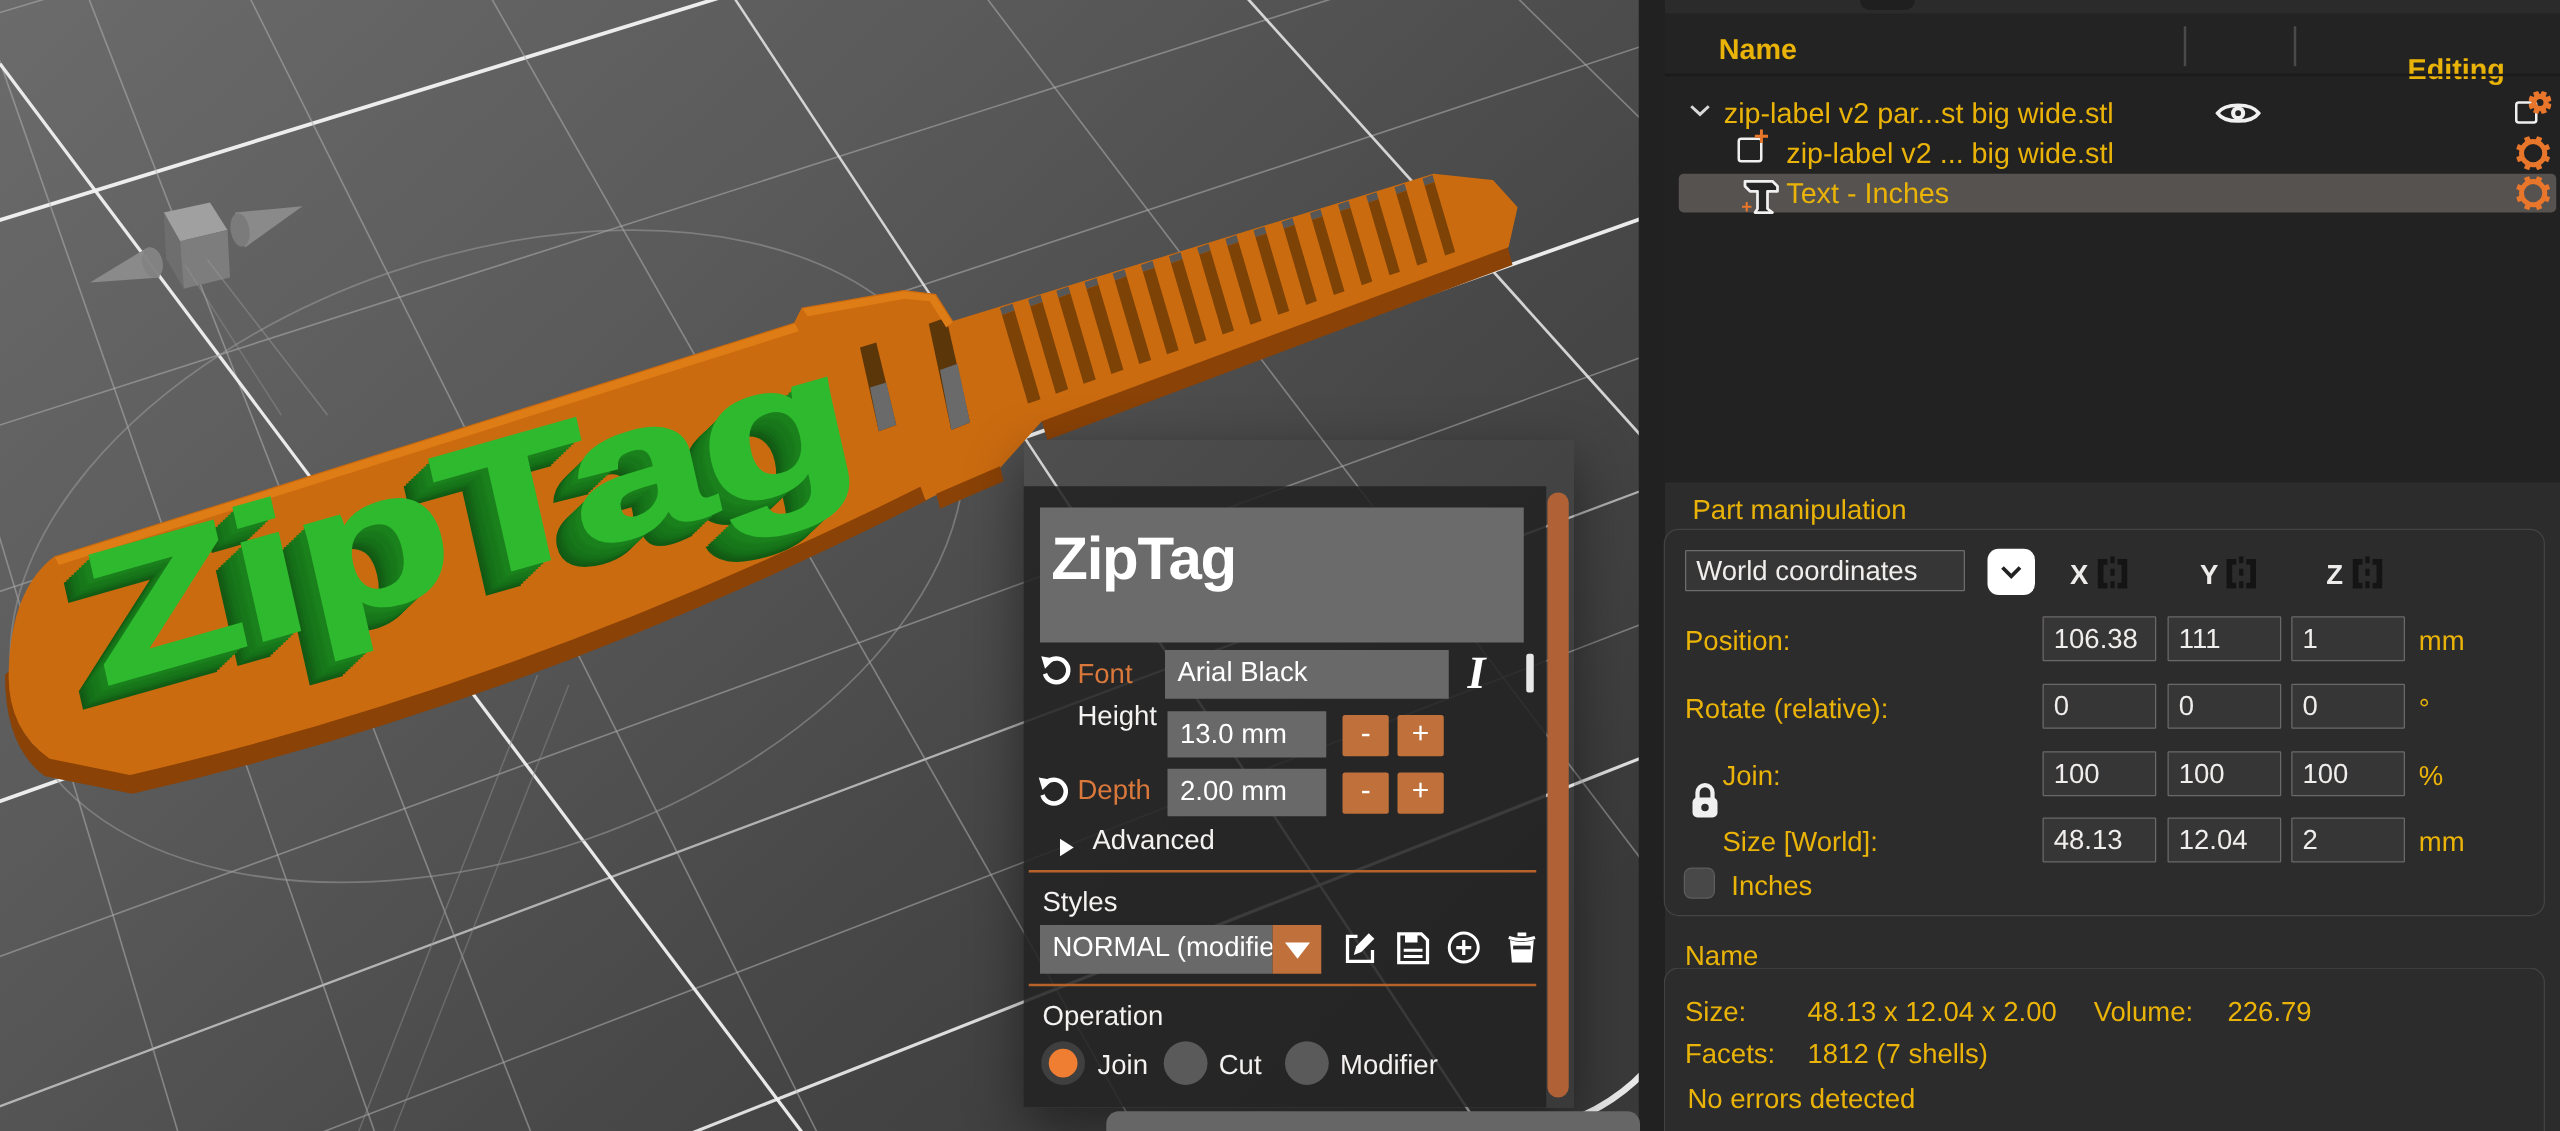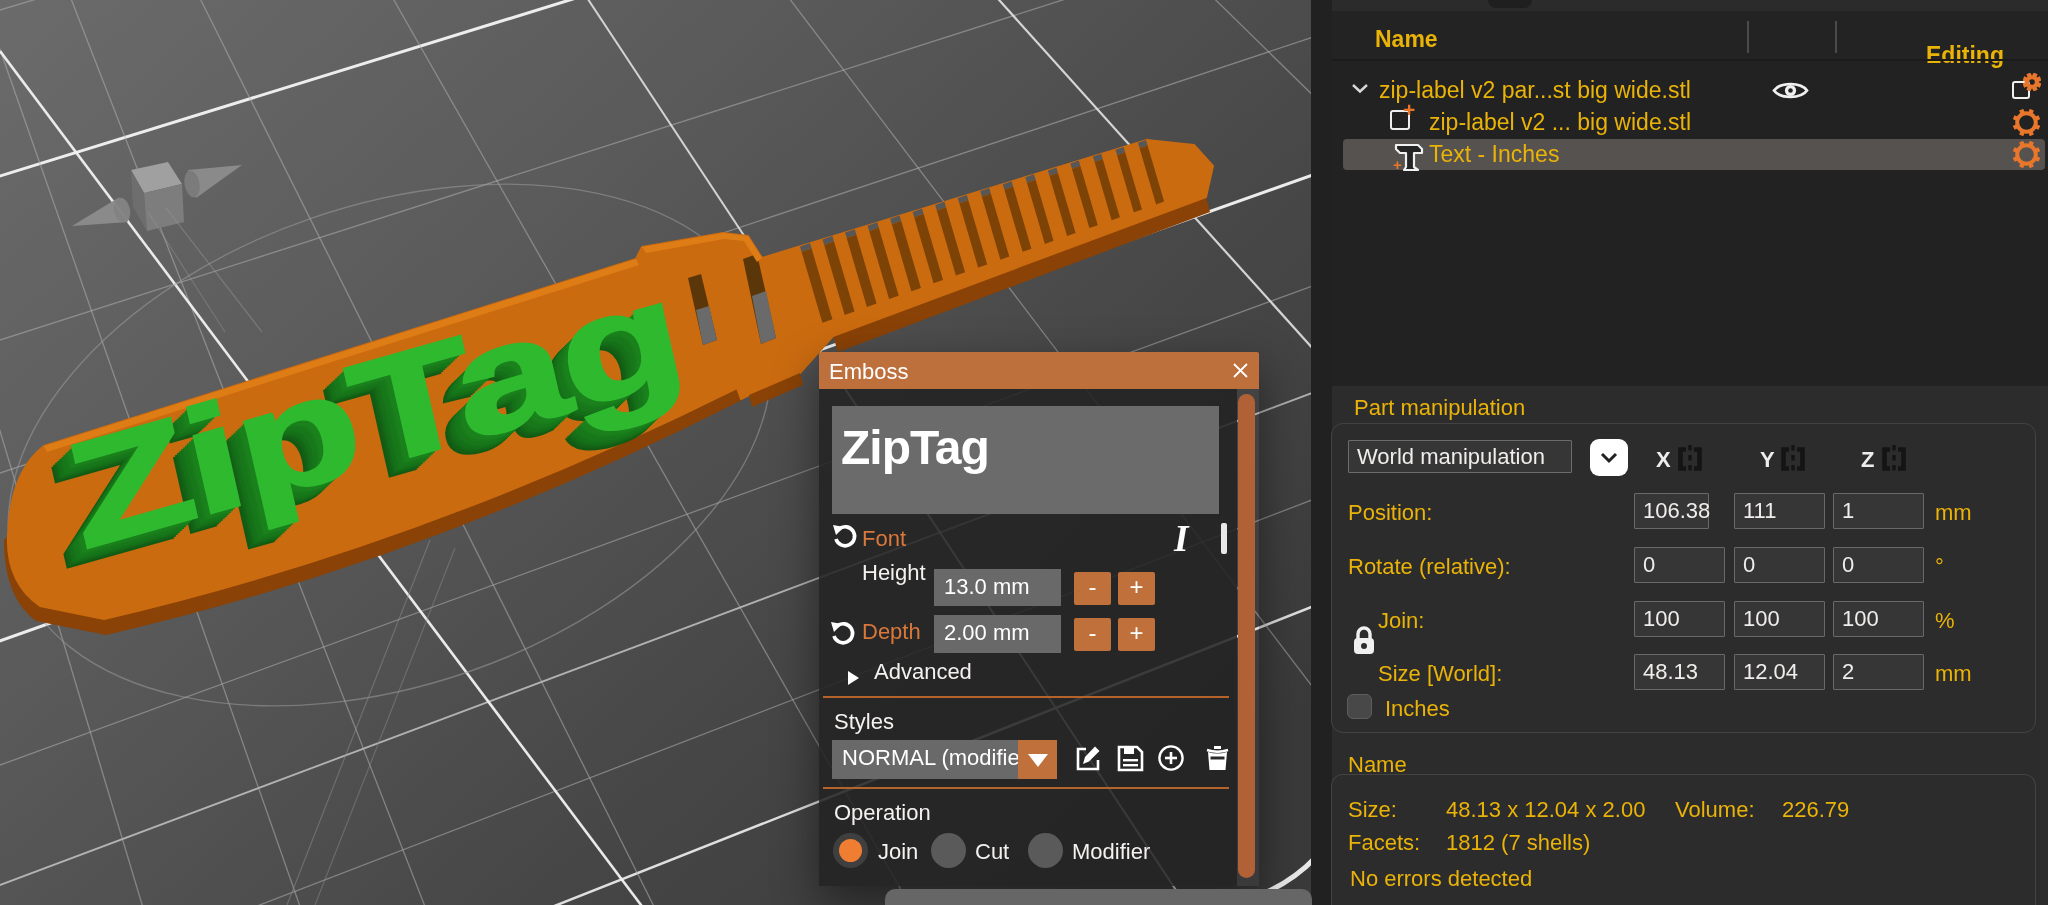--- a/index.html
+++ b/index.html
@@ -216,21 +216,21 @@
     <rect x="6.58" y="21.74" width="5.2" height="4.4" fill="#e8762b" transform="rotate(112.5 9.18 23.94)"></rect>
     <rect x="0.46" y="15.62" width="5.2" height="4.4" fill="#e8762b" transform="rotate(157.5 3.06 17.82)"></rect>
     <rect x="0.46" y="6.98" width="5.2" height="4.4" fill="#e8762b" transform="rotate(202.5 3.06 9.18)"></rect>
     <rect x="6.58" y="0.86" width="5.2" height="4.4" fill="#e8762b" transform="rotate(247.5 9.18 3.06)"></rect>
     <rect x="15.22" y="0.86" width="5.2" height="4.4" fill="#e8762b" transform="rotate(292.5 17.82 3.06)"></rect>
     <rect x="21.34" y="6.98" width="5.2" height="4.4" fill="#e8762b" transform="rotate(337.5 23.94 9.18)"></rect>
 </svg>
 
 <div class="t sect" style="left:1354px;top:395px">Part manipulation</div>
 <div class="frame" style="left:1331px;top:423px;width:705px;height:310px"></div>
-<div class="inp" style="left:1348px;top:440px;width:224px;height:33px;font-size:22px;padding-left:8px;border-color:#6e6c6a">World manipulation</div>
+<div class="inp" style="left:1348px;top:440px;width:224px;height:33px;font-size:22px;padding-left:8px;border-color:#6e6c6a">World coordinates</div>
 <div style="position:absolute;left:1590px;top:439px;width:38px;height:37px;background:#fff;border-radius:9px"></div>
 <svg style="position:absolute;left:1599px;top:451px" width="20" height="14" viewBox="0 0 20 14">
     <path d="M3,3 L10,10 L17,3" fill="none" stroke="#222" stroke-width="3"></path>
   </svg>
 <div class="t xyz" style="left:1656px;top:447px">X</div>
 <svg style="position:absolute;left:1676px;top:445px" width="28" height="28" viewBox="0 0 28 28">
  <path d="M10,4.5 L4.5,4.5 L4.5,23.5 L10,23.5" fill="none" stroke="#141414" stroke-width="4.6"></path>
  <path d="M18,4.5 L23.5,4.5 L23.5,23.5 L18,23.5" fill="none" stroke="#141414" stroke-width="4.6"></path>
  <line x1="14" y1="0" x2="14" y2="28" stroke="#141414" stroke-width="3.4" stroke-dasharray="5.5 4.5"></line>
 </svg>
@@ -240,21 +240,21 @@
  <path d="M18,4.5 L23.5,4.5 L23.5,23.5 L18,23.5" fill="none" stroke="#141414" stroke-width="4.6"></path>
  <line x1="14" y1="0" x2="14" y2="28" stroke="#141414" stroke-width="3.4" stroke-dasharray="5.5 4.5"></line>
 </svg>
 <div class="t xyz" style="left:1861px;top:447px">Z</div>
 <svg style="position:absolute;left:1880px;top:445px" width="28" height="28" viewBox="0 0 28 28">
  <path d="M10,4.5 L4.5,4.5 L4.5,23.5 L10,23.5" fill="none" stroke="#141414" stroke-width="4.6"></path>
  <path d="M18,4.5 L23.5,4.5 L23.5,23.5 L18,23.5" fill="none" stroke="#141414" stroke-width="4.6"></path>
  <line x1="14" y1="0" x2="14" y2="28" stroke="#141414" stroke-width="3.4" stroke-dasharray="5.5 4.5"></line>
 </svg>
 <div class="t lab" style="left:1348px;top:500px">Position:</div>
-<div class="inp" style="left:1634px;top:493px;width:75px;height:36px;font-size:22px;padding-left:8px">106.38</div>
+<div class="inp" style="left:1634px;top:493px;width:91px;height:36px;font-size:22px;padding-left:8px">106.38</div>
 <div class="inp" style="left:1734px;top:493px;width:91px;height:36px;font-size:22px;padding-left:8px">111</div>
 <div class="inp" style="left:1833px;top:493px;width:91px;height:36px;font-size:22px;padding-left:8px">1</div>
 <div class="t lab" style="left:1935px;top:500px">mm</div>
 <div class="t lab" style="left:1348px;top:554px">Rotate (relative):</div>
 <div class="inp" style="left:1634px;top:547px;width:91px;height:36px;font-size:22px;padding-left:8px">0</div>
 <div class="inp" style="left:1734px;top:547px;width:91px;height:36px;font-size:22px;padding-left:8px">0</div>
 <div class="inp" style="left:1833px;top:547px;width:91px;height:36px;font-size:22px;padding-left:8px">0</div>
 <div class="t lab" style="left:1935px;top:554px">°</div>
 <div class="t lab" style="left:1378px;top:608px">Join:</div>
 <div class="inp" style="left:1634px;top:601px;width:91px;height:36px;font-size:22px;padding-left:8px">100</div>
@@ -278,32 +278,28 @@
 <div class="frame" style="left:1331px;top:774px;width:705px;height:131px;border-bottom:none;border-radius:12px 12px 0 0"></div>
 <div class="t lab" style="left:1348px;top:797px">Size:</div>
 <div class="t lab" style="left:1446px;top:797px">48.13 x 12.04 x 2.00</div>
 <div class="t lab" style="left:1675px;top:797px">Volume:</div>
 <div class="t lab" style="left:1782px;top:797px">226.79</div>
 <div class="t lab" style="left:1348px;top:830px">Facets:</div>
 <div class="t lab" style="left:1446px;top:830px">1812 (7 shells)</div>
 <div class="t lab" style="left:1350px;top:866px">No errors detected</div>
 
 <div id="dlg">
-  <div id="dlgtitle">Emboss
-    <svg style="position:absolute;right:11px;top:11px" width="15" height="15" viewBox="0 0 15 15">
-        <path d="M1,1 L14,14 M14,1 L1,14" stroke="#fff" stroke-width="1.8"></path>
-      </svg>
-  </div>
   <div id="dlgbody">
     <div id="bigtext">ZipTag</div>
     <svg style="position:absolute;left:13px;top:134px" width="26" height="28" viewBox="0 0 26 28">
  <path d="M7,6 A9.5,9.5 0 1 1 4,16" fill="none" stroke="#fff" stroke-width="3.6"></path>
  <polygon points="1,2 12,4 4,12" fill="#fff"></polygon>
 </svg>
     <div class="d or" style="left:43px;top:137px">Font</div>
+    <div class="dinp" style="left:113px;top:131px;width:227px;height:39px">Arial Black</div>
     <div class="d it" style="left:355px;top:128px">I</div>
     <div style="position:absolute;left:402px;top:134px;width:6px;height:31px;background:#e8e8e8;border-radius:2px"></div>
     <div class="d wh" style="left:43px;top:171px">Height</div>
     <div class="dinp" style="left:115px;top:180px;width:127px;height:37px">13.0 mm</div>
     <div class="dbtn" style="left:255px;top:183px">-</div>
     <div class="dbtn" style="left:299px;top:183px">+</div>
     <svg style="position:absolute;left:11px;top:231px" width="26" height="28" viewBox="0 0 26 28">
  <path d="M7,6 A9.5,9.5 0 1 1 4,16" fill="none" stroke="#fff" stroke-width="3.6"></path>
  <polygon points="1,2 12,4 4,12" fill="#fff"></polygon>
 </svg>

